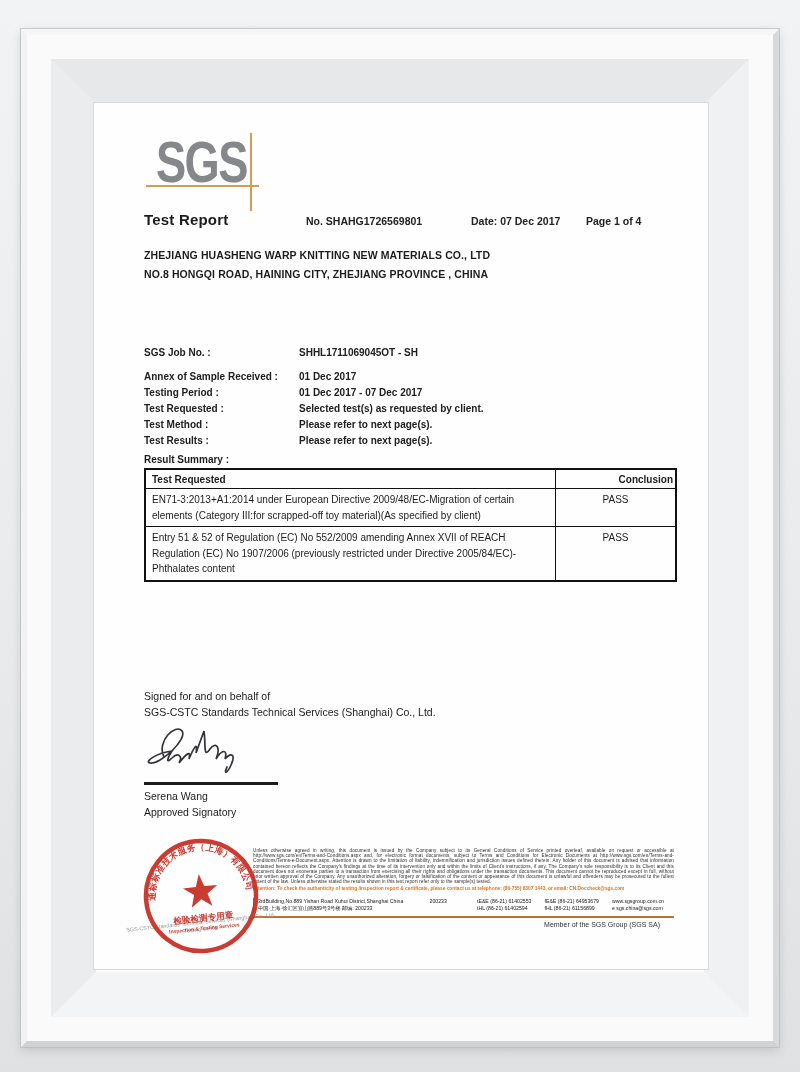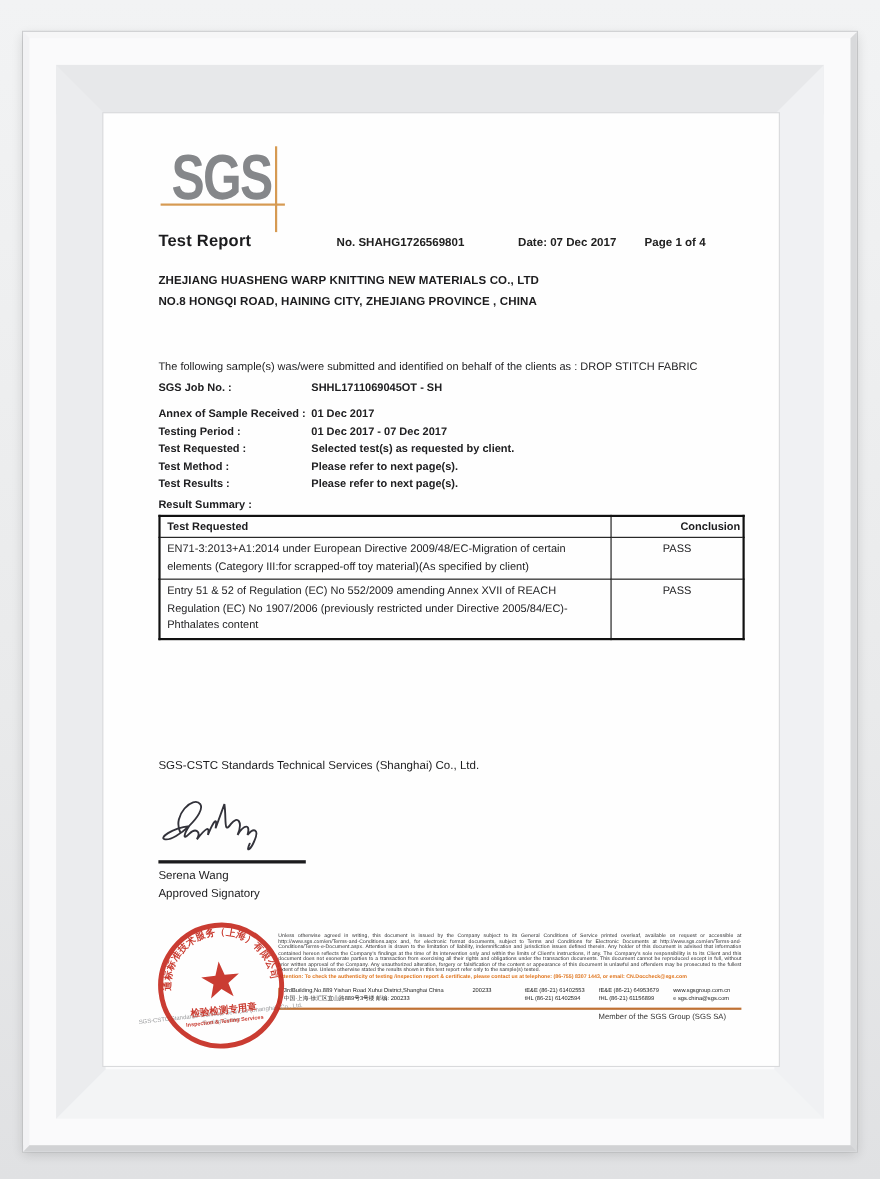--- a/index.html
+++ b/index.html
@@ -43,21 +43,21 @@
   .doc-title{left:50px;top:108px;font-size:15px;font-weight:700;letter-spacing:.2px;}
   .hmeta{top:112px;font-size:10.5px;font-weight:600;color:#222;}
   .m-no{left:212px;}
   .m-date{left:377px;}
   .m-page{left:492px;}
   
   .client{left:50px;top:143px;font-size:10.5px;font-weight:600;line-height:19px;letter-spacing:.1px;}
   .sample-line{left:50px;top:225px;font-size:10px;width:520px;}
   
   .details{left:50px;top:242px;width:520px;font-size:10px;}
-  .drow{display:flex;height:16px;line-height:16px;}
+  .drow{display:flex;height:16px;line-height:16px;gap:16px;}
   .drow.gap{margin-top:8px;}
   .dlabel{width:139px;flex:none;font-weight:600;color:#202022;}
   .dvalue{font-weight:600;color:#202022;}
   .rsummary{left:50px;top:351px;font-size:10px;font-weight:600;}
   
   table.results{
     left:50px;top:365px;width:512px;border-collapse:collapse;table-layout:fixed;
     font-size:10px;position:absolute;
   }
   table.results th,table.results td{border:1px solid #111;vertical-align:top;}
@@ -119,21 +119,20 @@
   <div class="abs doc-title">Test Report</div>
   <div class="abs hmeta m-no">No. SHAHG1726569801</div>
   <div class="abs hmeta m-date">Date: 07 Dec 2017</div>
   <div class="abs hmeta m-page">Page 1 of 4</div>
 
   <div class="abs client">
     <div>ZHEJIANG HUASHENG WARP KNITTING NEW MATERIALS CO., LTD</div>
     <div>NO.8 HONGQI ROAD, HAINING CITY, ZHEJIANG PROVINCE , CHINA</div>
   </div>
 
-  <div class="abs sample-line">The following sample(s) was/were submitted and identified on behalf of the clients as : DROP STITCH FABRIC</div>
 
   <div class="abs details">
     <div class="drow">
       <span class="dlabel">SGS Job No. :</span>
       <span class="dvalue">SHHL1711069045OT - SH</span>
     </div>
     <div class="drow gap">
       <span class="dlabel">Annex of Sample Received :</span>
       <span class="dvalue">01 Dec 2017</span>
     </div>
@@ -168,20 +167,21 @@
       <td class="p">PASS</td>
     </tr>
     <tr>
       <td class="t tall">Entry 51 &amp; 52 of Regulation (EC) No 552/2009 amending Annex XVII of REACH Regulation (EC) No 1907/2006 (previously restricted under Directive 2005/84/EC)-Phthalates content</td>
       <td class="p">PASS</td>
     </tr>
   </tbody>
     </table>
 
   <div class="abs signedfor">
+    <div>Signed for and on behalf of</div>
     <div>SGS-CSTC Standards Technical Services (Shanghai) Co., Ltd.</div>
   </div>
 
   <svg class="abs sig-svg" width="160" height="66" viewBox="0 0 160 66">
     <path d="M28,42 C20,26 40,8 46,16 C52,24 24,50 14,48 C8,47 20,38 36,36 C32,42 29,50 36,43 C42,37 47,41 43,48 C51,38 55,35 53,44 C58,32 62,26 60,38 L68,16 C70,30 67,44 74,34 C80,26 85,32 80,44 C86,34 92,34 89,44 C95,37 100,39 95,50 C92,57 87,61 91,52" fill="none" stroke="#32323a" stroke-width="1.7" stroke-linecap="round"></path>
   </svg>
   <div class="abs sig-rule"></div>
   <div class="abs sig-name">Serena Wang</div>
   <div class="abs sig-role">Approved Signatory</div>
 

